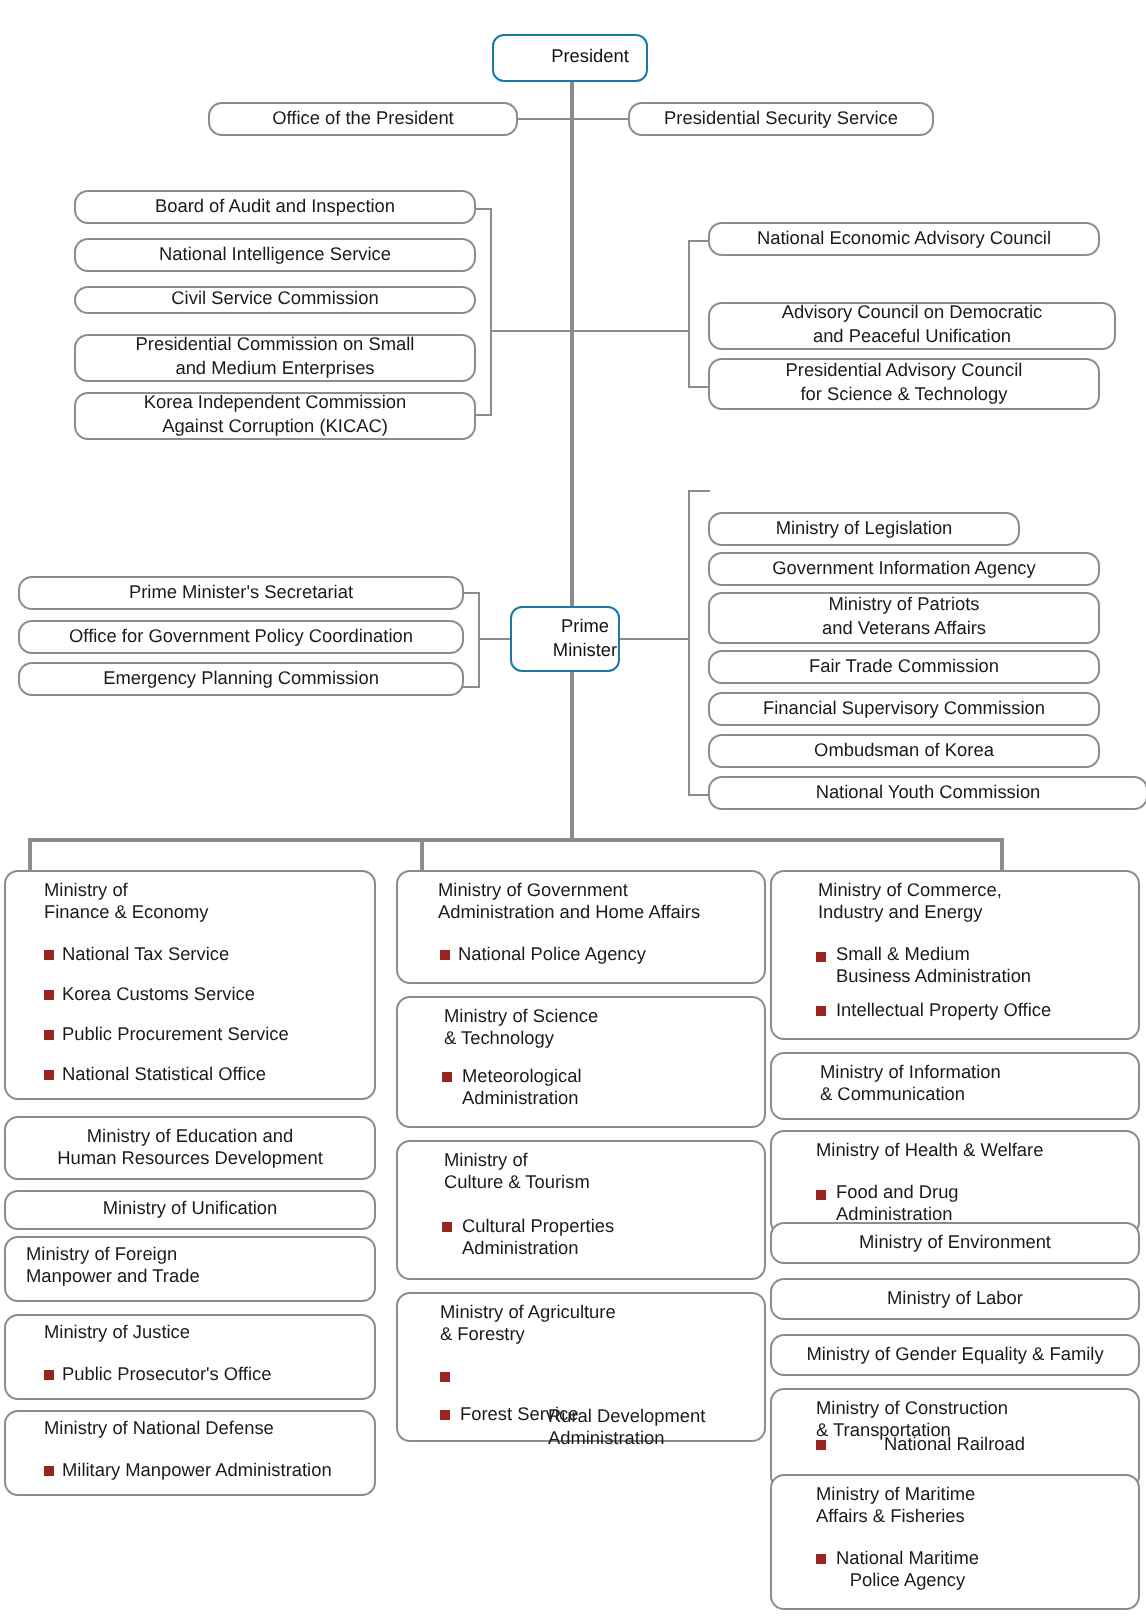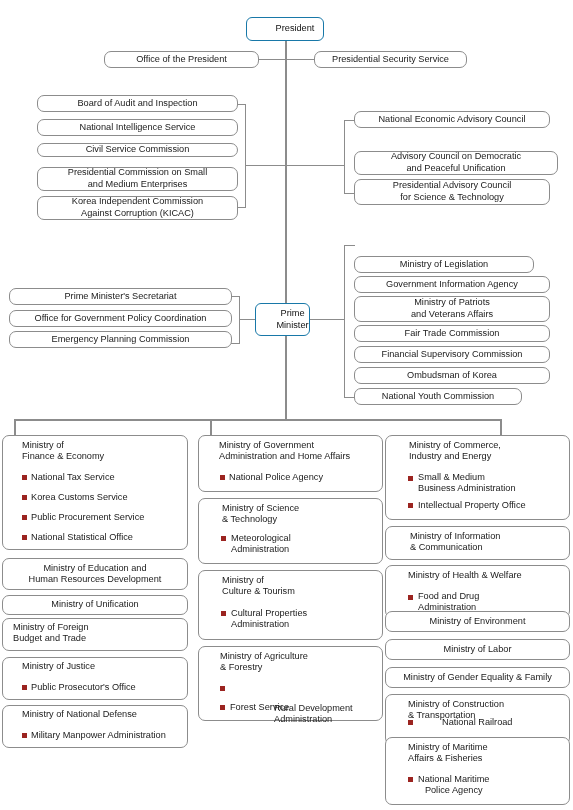--- a/index.html
+++ b/index.html
@@ -138,28 +138,28 @@
 
   <div class="box" style="left:9px;top:288px;width:223px;height:17px;">Prime Minister's Secretariat</div>
   <div class="box" style="left:9px;top:310px;width:223px;height:17px;">Office for Government Policy Coordination</div>
   <div class="box" style="left:9px;top:331px;width:223px;height:17px;">Emergency Planning Commission</div>
 
   <div class="ln lnh" style="left:309px;top:319px;width:36px;height:1px;"></div>
   <div class="ln lnv" style="left:344px;top:245px;width:1px;height:152px;"></div>
   <div class="ln lnh" style="left:344px;top:245px;width:11px;height:1px;"></div>
   <div class="ln lnh" style="left:344px;top:397px;width:11px;height:1px;"></div>
 
-  <div class="box" style="left:354px;top:256px;width:180px;height:17px;">Ministry of Legislation</div>
+  <div class="box" style="left:354px;top:256px;width:156px;height:17px;">Ministry of Legislation</div>
   <div class="box" style="left:354px;top:276px;width:196px;height:17px;">Government Information Agency</div>
   <div class="box" style="left:354px;top:296px;width:196px;height:26px;">Ministry of Patriots
 and Veterans Affairs</div>
   <div class="box" style="left:354px;top:325px;width:196px;height:17px;">Fair Trade Commission</div>
   <div class="box" style="left:354px;top:346px;width:196px;height:17px;">Financial Supervisory Commission</div>
   <div class="box" style="left:354px;top:367px;width:196px;height:17px;">Ombudsman of Korea</div>
-  <div class="box" style="left:354px;top:388px;width:168px;height:17px;">National Youth Commission</div>
+  <div class="box" style="left:354px;top:388px;width:220px;height:17px;">National Youth Commission</div>
 
   <div class="ln lnh thick" style="left:14px;top:419px;width:487px;height:1.6px;"></div>
   <div class="ln lnv thick" style="left:14px;top:419px;width:1.6px;height:16px;"></div>
   <div class="ln lnv thick" style="left:210px;top:419px;width:1.6px;height:16px;"></div>
   <div class="ln lnv thick" style="left:500px;top:419px;width:1.6px;height:16px;"></div>
 
   <div class="group" style="left:2px;top:435px;width:186px;height:115px;"></div>
   <div class="grp-title" style="left:22px;top:440px;">Ministry of
 Finance &amp; Economy</div>
   <div class="ln lnv" style="left:15px;top:456px;width:1px;height:80px;"></div>
@@ -180,21 +180,21 @@
 
   <div class="group" style="left:2px;top:558px;width:186px;height:32px;"></div>
   <div class="grp-center" style="top:563px;width:186px;left:2px;">Ministry of Education and
 Human Resources Development</div>
 
   <div class="group" style="left:2px;top:595px;width:186px;height:20px;"></div>
   <div class="grp-center" style="top:599px;width:186px;left:2px;">Ministry of Unification</div>
 
   <div class="group" style="left:2px;top:618px;width:186px;height:33px;"></div>
   <div class="grp-title" style="left:13px;top:622px;">Ministry of Foreign
-Budget and Trade</div>
+Manpower and Trade</div>
 
   <div class="group" style="left:2px;top:657px;width:186px;height:43px;"></div>
   <div class="grp-title" style="left:22px;top:661px;">Ministry of Justice</div>
   <div class="ln lnv" style="left:15px;top:667px;width:1px;height:20px;"></div>
   <div class="ln lnh" style="left:15px;top:667px;width:7px;height:1px;"></div>
   <div class="ln lnh" style="left:15px;top:687px;width:7px;height:1px;"></div>
   <div class="lnr" style="left:15px;top:687px;width:8px;height:1px;"></div>
   <div class="bullet" style="left:22px;top:685px;"></div>
   <div class="sub" style="left:31px;top:682px;">Public Prosecutor's Office</div>
 

